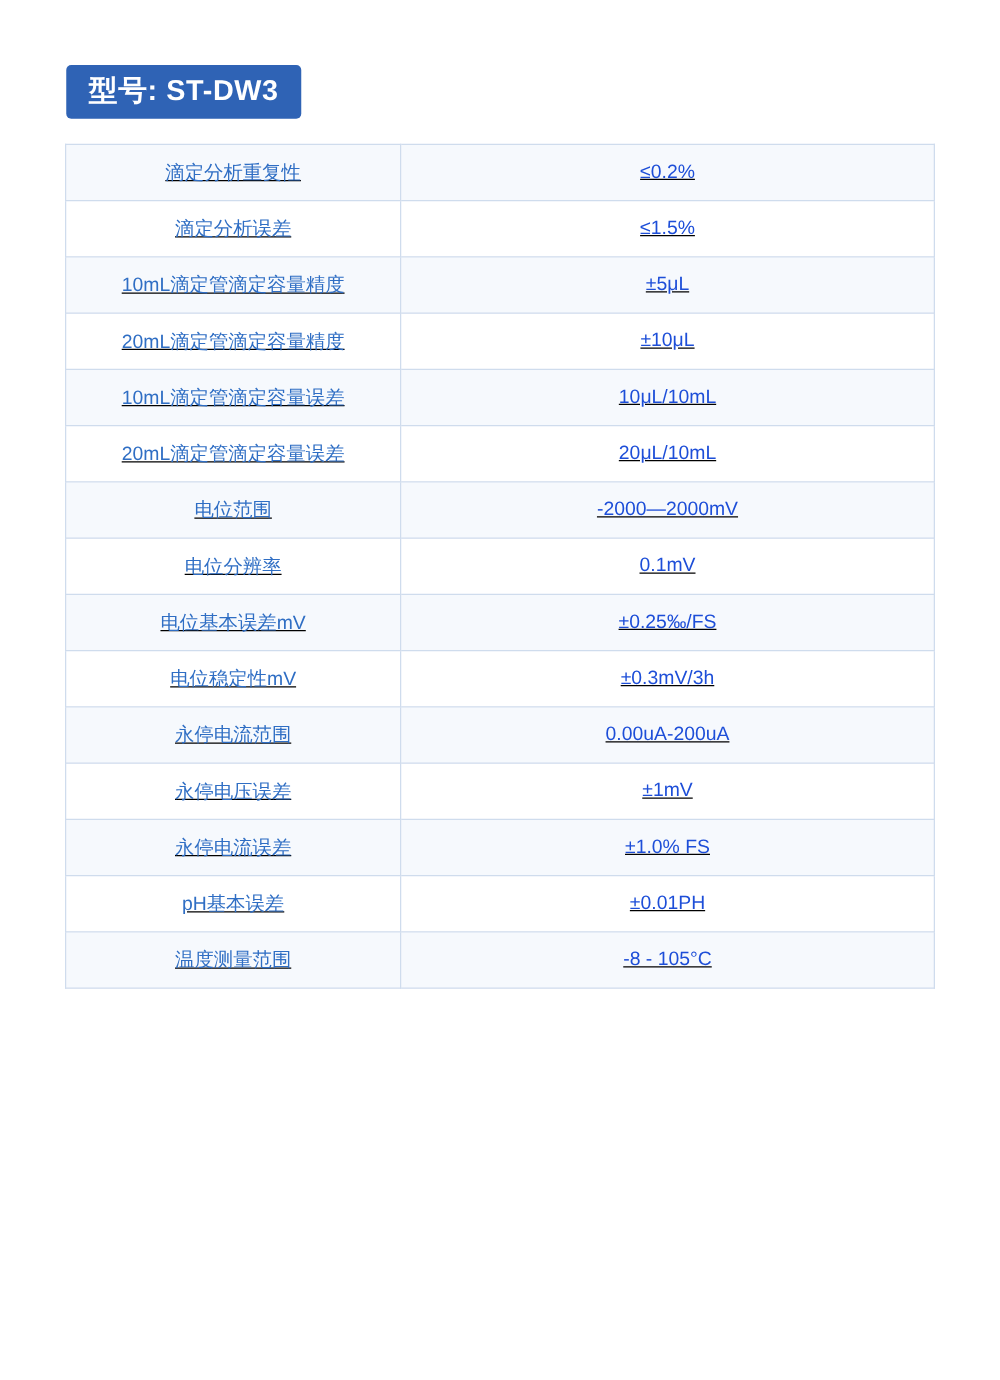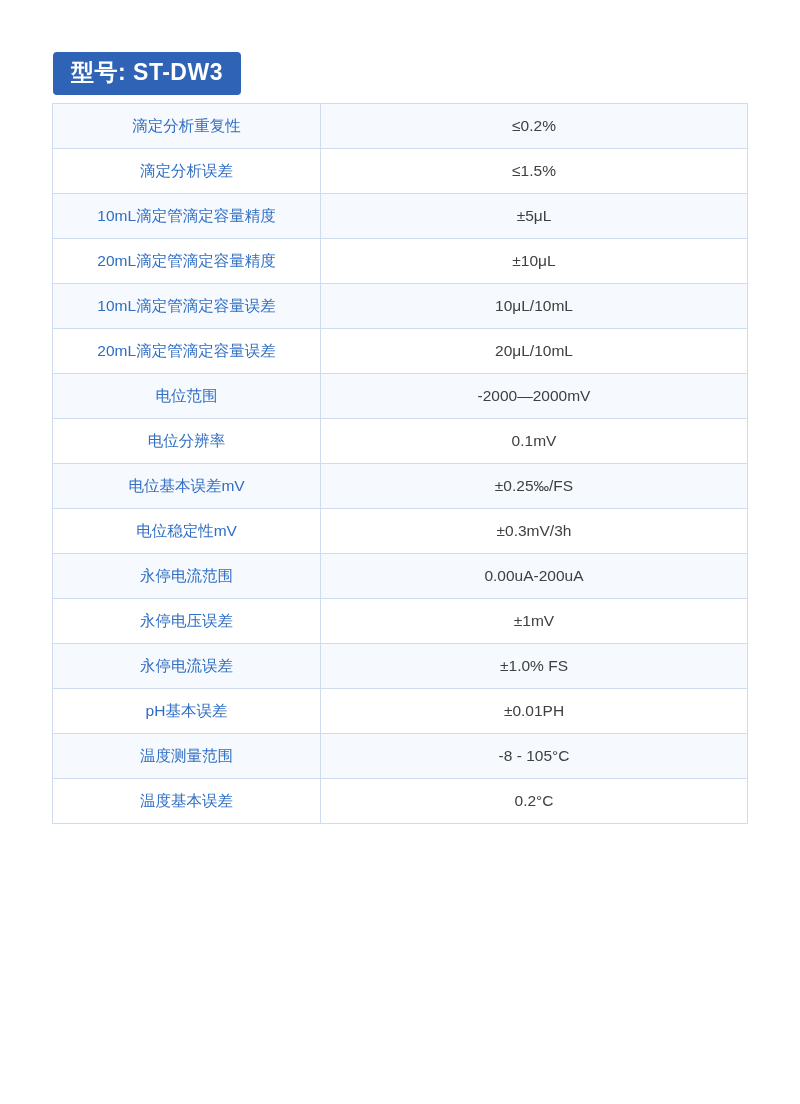--- a/index.html
+++ b/index.html
@@ -12,55 +12,56 @@
     background: #ffffff;
     font-family: "Liberation Sans", sans-serif;
     -webkit-font-smoothing: antialiased;
   }
   .page {
     position: relative;
     width: 800px;
     height: 1104px;
     box-sizing: border-box;
     padding: 52px 46px 0 52px;
+    text-decoration: underline;
   }
   .title-badge {
     display: inline-block;
     background: #2f63b5;
     color: #ffffff;
     font-size: 23px;
     font-weight: bold;
     letter-spacing: 0.5px;
     padding: 9px 18px 11px 18px;
     border-radius: 4px;
     line-height: 1;
     margin-left: 1px;
   }
   .spec-table {
-    margin-top: 8px;
+    margin-top: 20px;
     width: 696px;
     border-collapse: collapse;
     table-layout: fixed;
   }
   .spec-table tr {
     height: 45px;
   }
   .spec-table td {
     border: 1px solid #cfdced;
     padding: 4px 6px;
     vertical-align: middle;
     text-align: center;
   }
   .spec-table td.label {
     width: 255px;
     color: #2f6ec4;
     font-size: 15.5px;
   }
   .spec-table td.value {
-    color: #404040;
+    color: #1d4ed8;
     font-size: 15.5px;
   }
   .spec-table tr:nth-child(odd) td {
     background: #f6f9fd;
   }
   .spec-table tr:nth-child(even) td {
     background: #ffffff;
   }
 </style>
 </head>
@@ -124,19 +125,15 @@
           <td class="value">±1.0% FS</td>
         </tr>
         <tr>
           <td class="label">pH基本误差</td>
           <td class="value">±0.01PH</td>
         </tr>
         <tr>
           <td class="label">温度测量范围</td>
           <td class="value">-8 - 105°C</td>
         </tr>
-        <tr>
-          <td class="label">温度基本误差</td>
-          <td class="value">0.2°C</td>
-        </tr>
       </tbody>
   </table>
 </div>
 
 </body></html>

